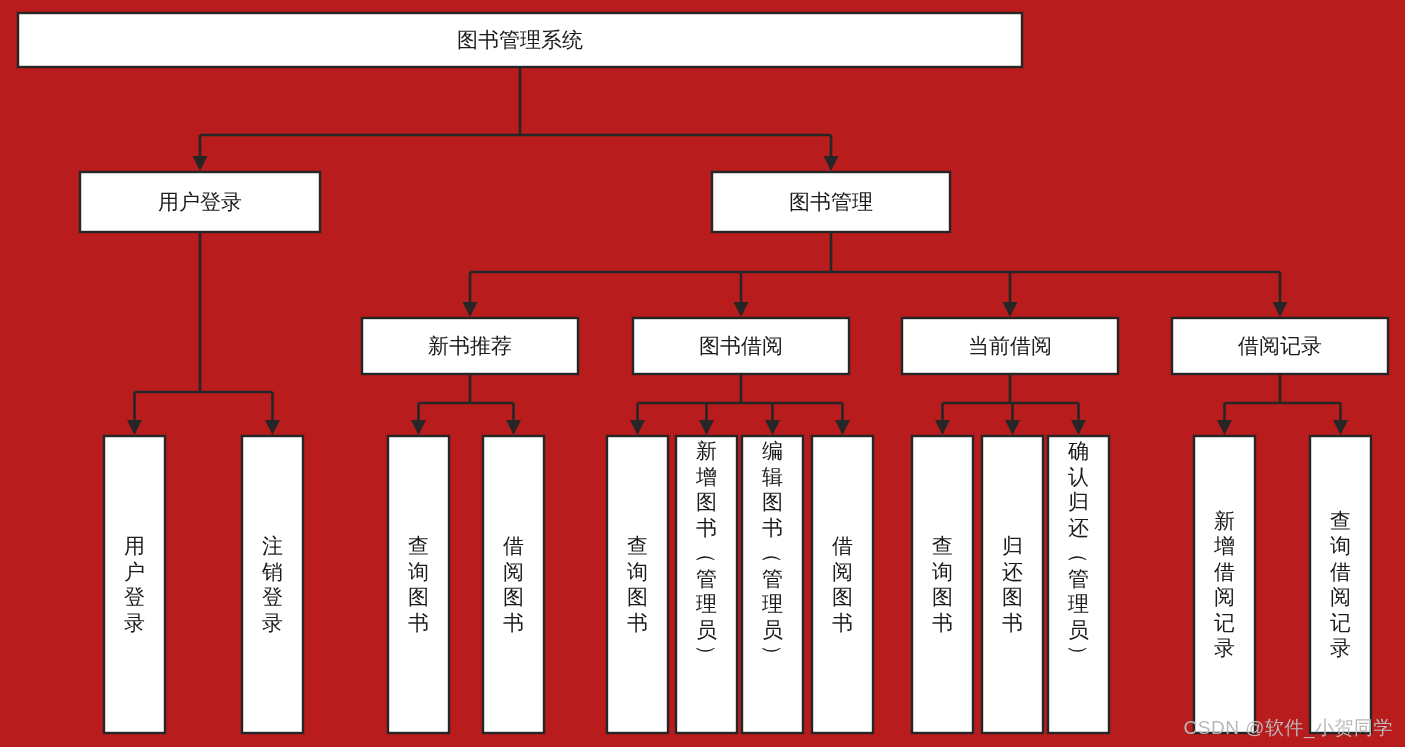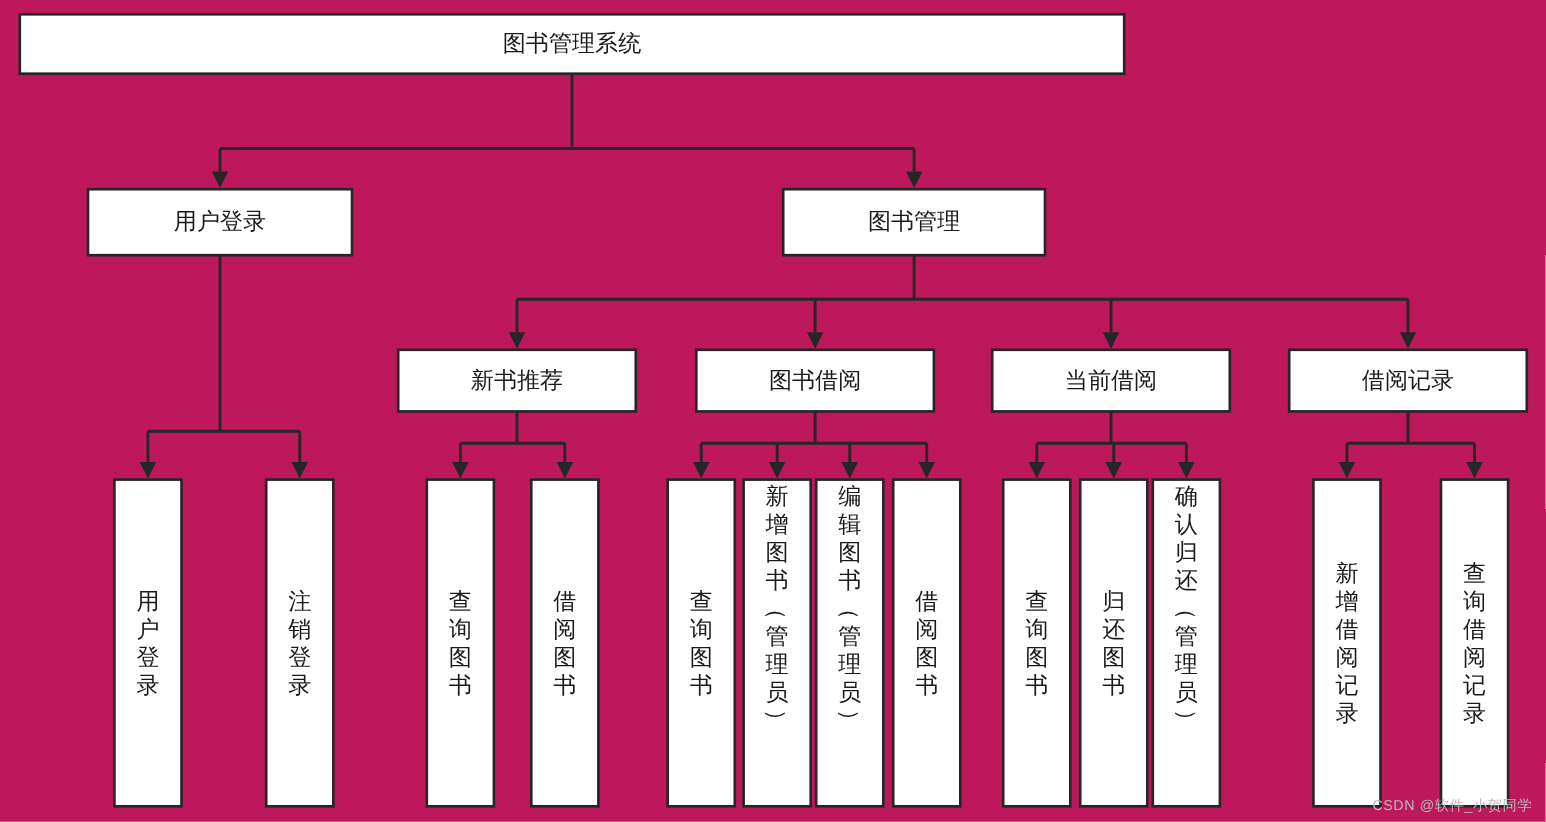--- a/index.html
+++ b/index.html
@@ -11,21 +11,21 @@
   body {
     width: 1405px;
     height: 747px;
     font-family: "Liberation Sans", "DejaVu Sans", sans-serif;
     overflow: hidden;
   }
   #diagram-root {
     position: relative;
     width: 1405px;
     height: 747px;
-    background: #be185d;
+    background: #b91c1c;
   }
   svg#flowchart {
     position: absolute;
     left: 0;
     top: 0;
     width: 1405px;
     height: 747px;
     display: block;
   }
   .node-box {
@@ -54,21 +54,21 @@
     fill: #1a1a1a;
     font-family: "Liberation Sans", "DejaVu Sans", sans-serif;
     font-size: 21px;
     text-anchor: middle;
   }
   .watermark {
     position: absolute;
     right: 12px;
     bottom: 6px;
     font-family: "Liberation Sans", "DejaVu Sans", sans-serif;
-    font-size: 13px;
+    font-size: 19px;
     color: #b9b9b9;
     white-space: nowrap;
     letter-spacing: 0.5px;
     user-select: none;
   }
 </style>
 </head>
 <body>
 
 <div id="diagram-root">

